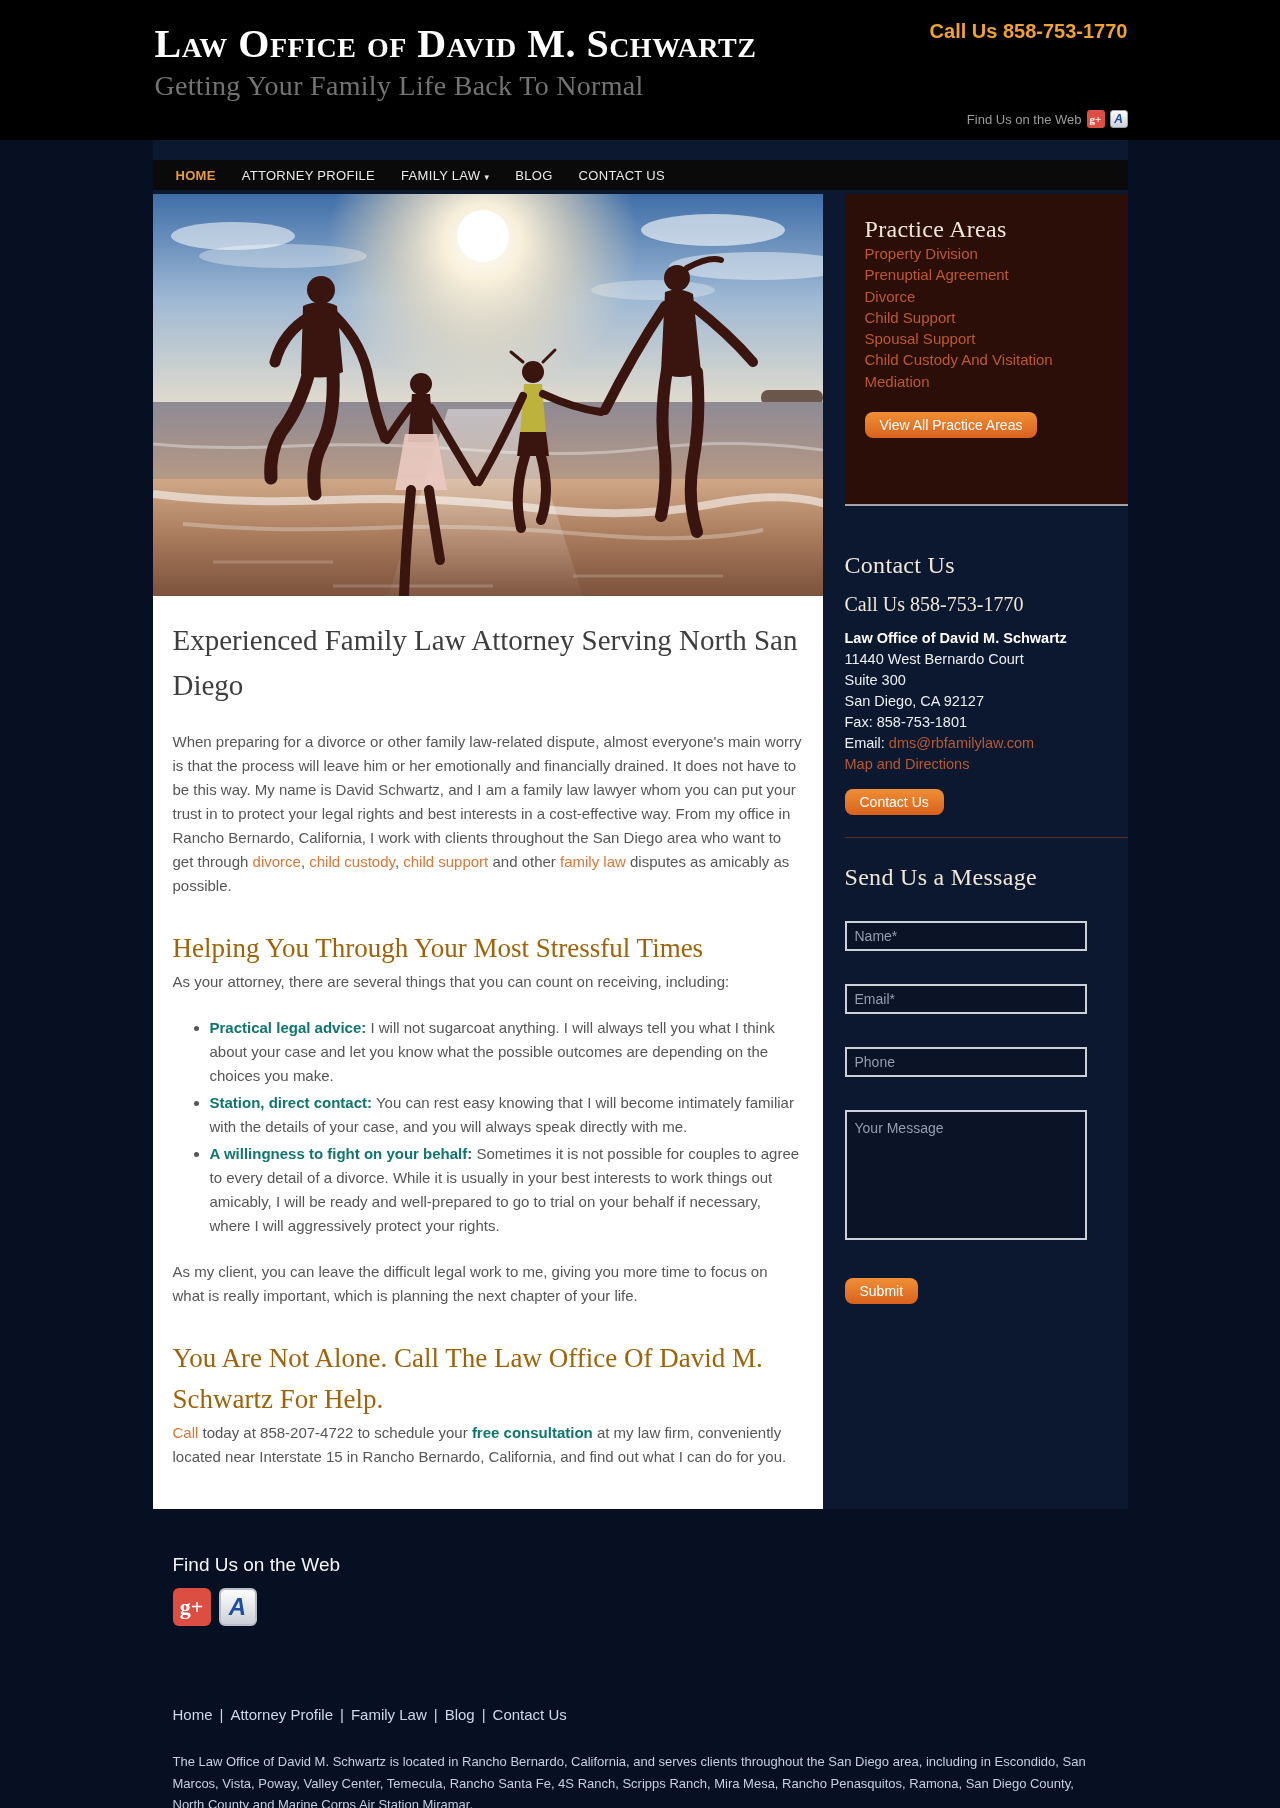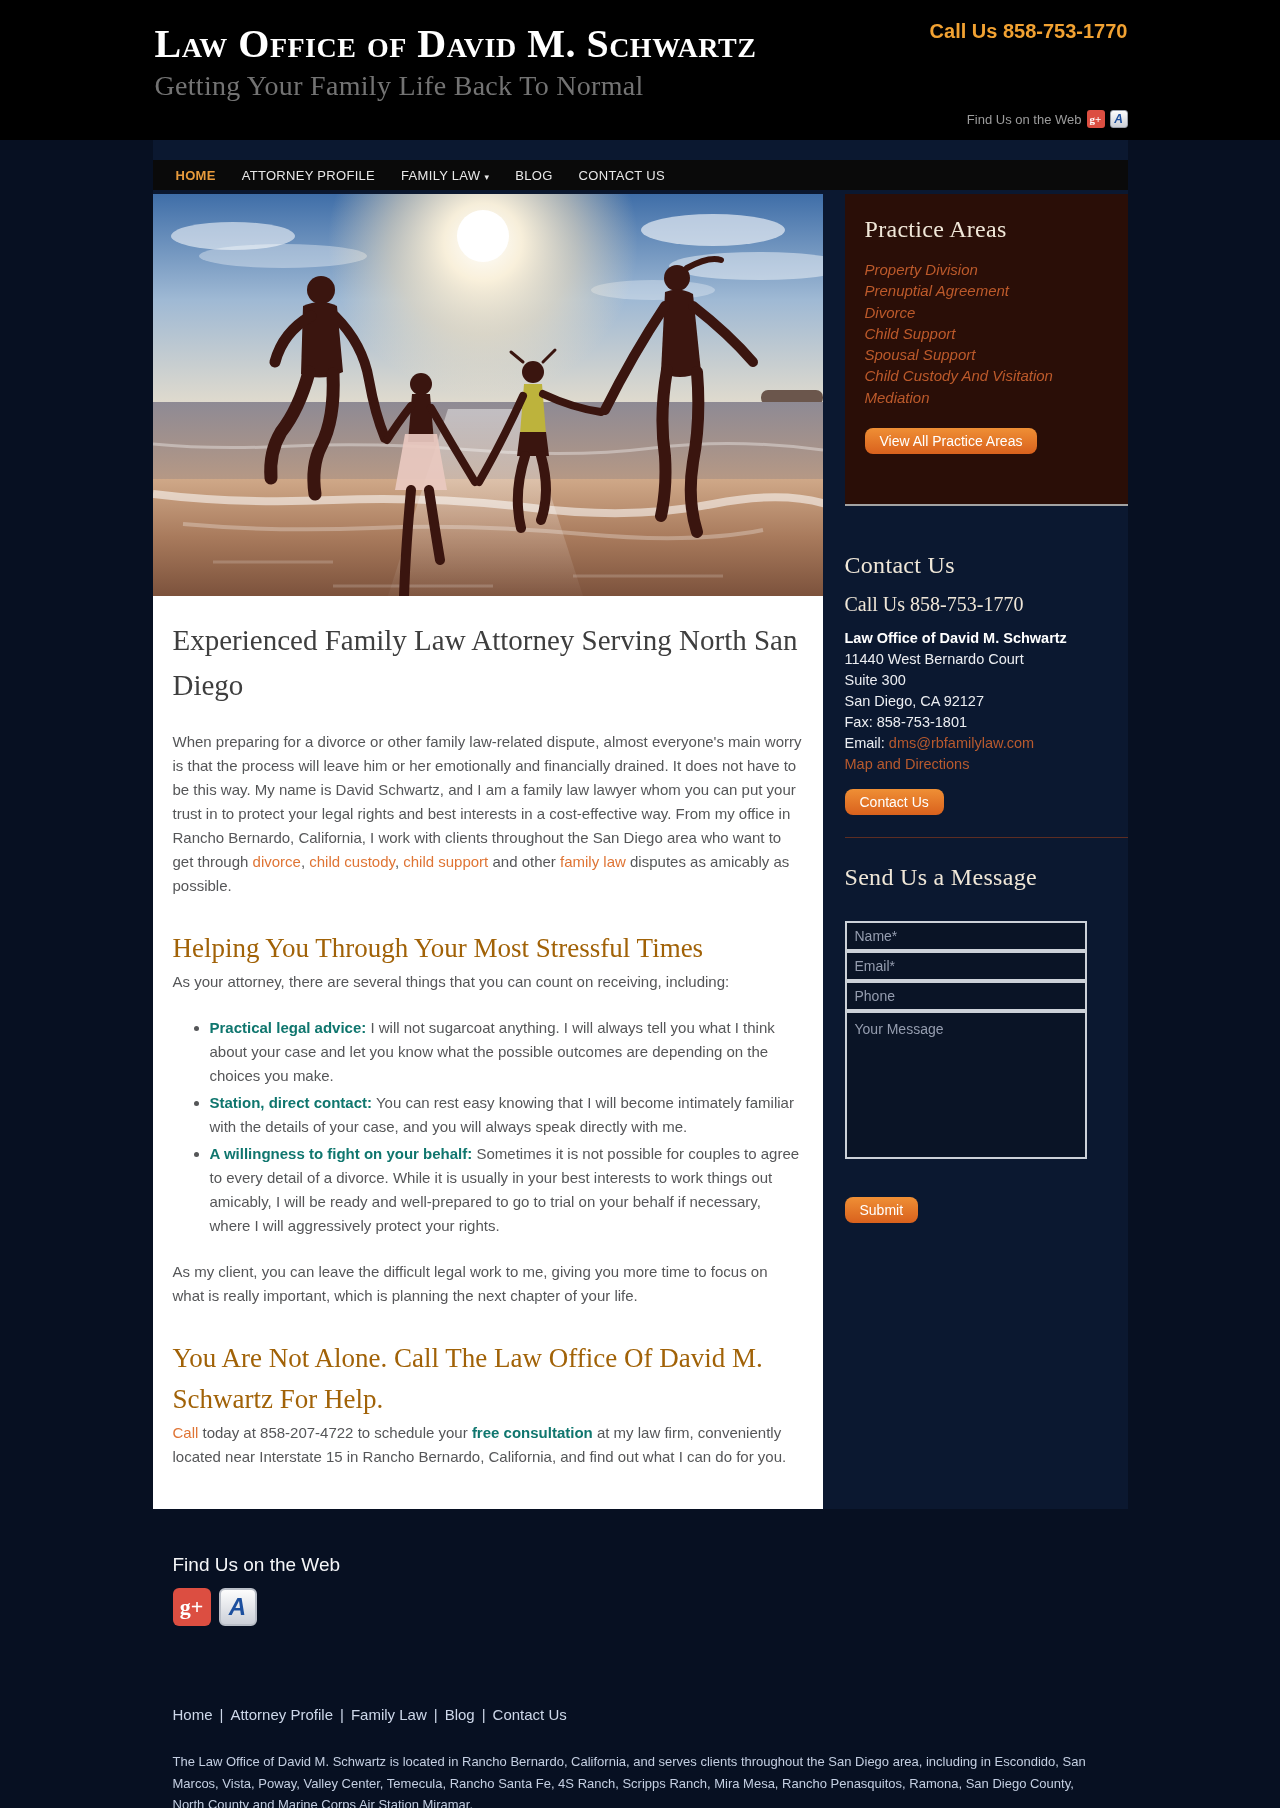--- a/index.html
+++ b/index.html
@@ -89,21 +89,21 @@
   
   .sidebar { width: 283px; color: #e8e8e8; }
   .panel-practice {
     background: #2a0e07; border-bottom: 2px solid #a3a3a3;
     padding: 22px 20px 30px 20px; min-height: 312px;
   }
   .side-heading {
     font-family: "Liberation Serif", serif; font-weight: 400;
     font-size: 24px; color: #f0e7d8; letter-spacing: 0.3px;
   }
-  .practice-links { margin-top: 16px; margin-bottom: 20px; font-style: italic; }
+  .practice-links { margin-bottom: 20px; }
   .practice-links a {
     display: block; color: #bd5a2b; text-decoration: none;
     font-size: 15px; line-height: 1.42;
   }
   .btn {
     display: inline-block; border: none; cursor: pointer;
     background: linear-gradient(#ef8f35, #d9611d);
     color: #fff; font-size: 14px; font-family: "Liberation Sans", sans-serif;
     padding: 5px 15px; border-radius: 8px; text-decoration: none;
   }
@@ -116,24 +116,24 @@
   .address .firm { font-weight: 700; color: #ffffff; }
   .side-link { color: #b85a2e; text-decoration: none; }
   .contact-btn-row { margin-top: 14px; }
   .side-divider { border: none; border-top: 1px solid #5d2d22; margin: 22px 0 0 0; }
   .panel-message { padding-top: 26px; }
   .form-fields { margin-top: 30px; }
   .field {
     display: block; width: 242px; height: 30px;
     background: #0a1426; border: 2px solid #ccd1d8;
     color: #dfe4ec; font-size: 14px; font-family: "Liberation Sans", sans-serif;
-    padding: 4px 8px; border-radius: 0;
+    padding: 4px 8px; margin-bottom: 33px; border-radius: 0;
   }
   .field::placeholder { color: #959daf; opacity: 1; }
-  textarea.field { height: 148px; resize: none; margin-bottom: 0; padding-top: 8px; }
+  textarea.field { height: 130px; resize: none; margin-bottom: 0; padding-top: 8px; }
   .submit-row { margin-top: 38px; }
   
   .site-footer { width: 975px; margin: 0 auto; padding: 45px 20px 20px 20px; color: #cdd7e9; }
   .footer-findus { font-size: 19px; color: #f5f6f8; }
   .footer-icons { margin-top: 12px; display: flex; gap: 8px; }
   .bicon {
     display: inline-flex; align-items: center; justify-content: center;
     width: 38px; height: 38px; border-radius: 6px; font-weight: 700; cursor: pointer;
   }
   .bicon.gplus { background: #dc4e41; color: #fff; font-size: 22px; font-family: "Liberation Serif", serif; }

